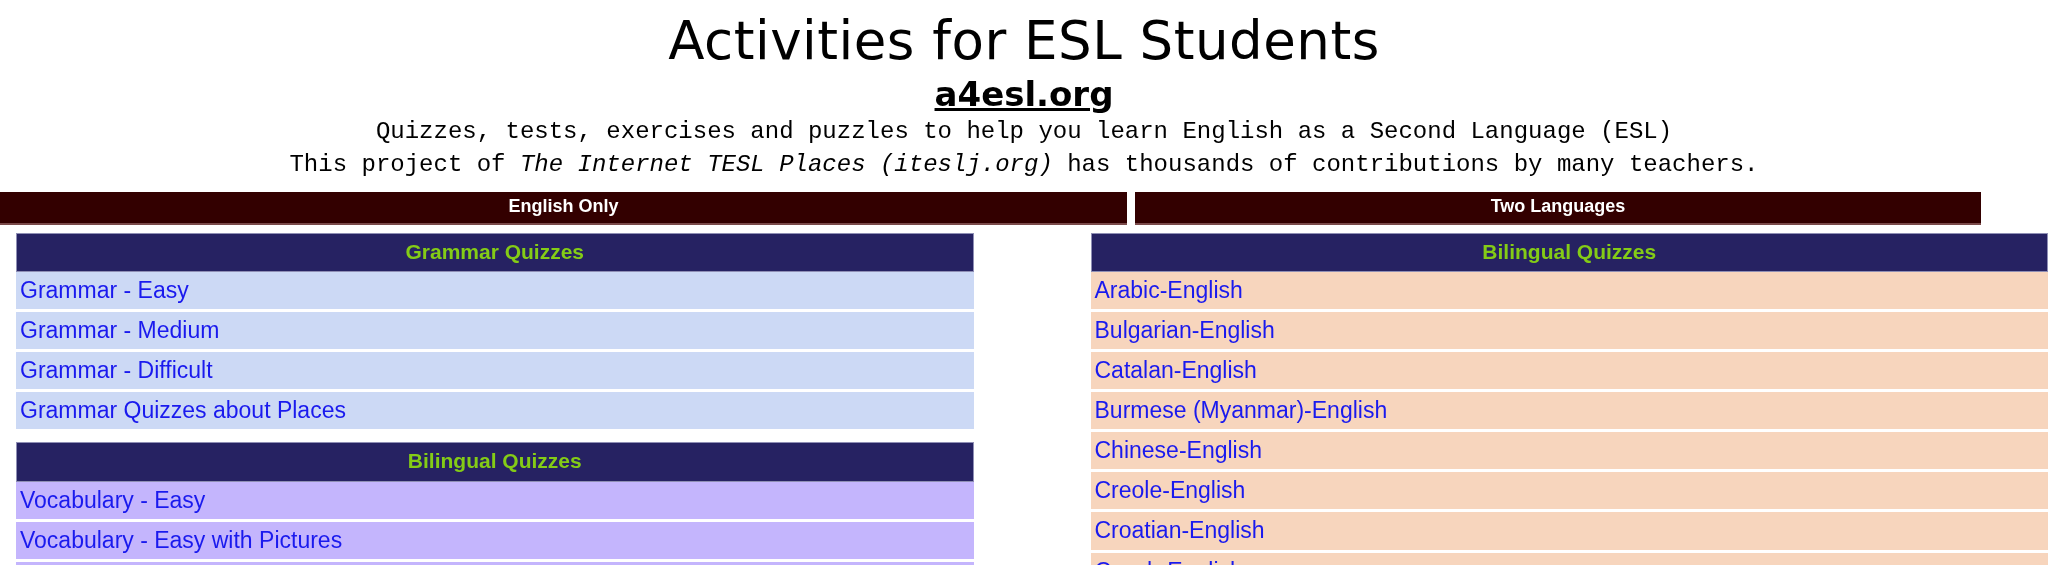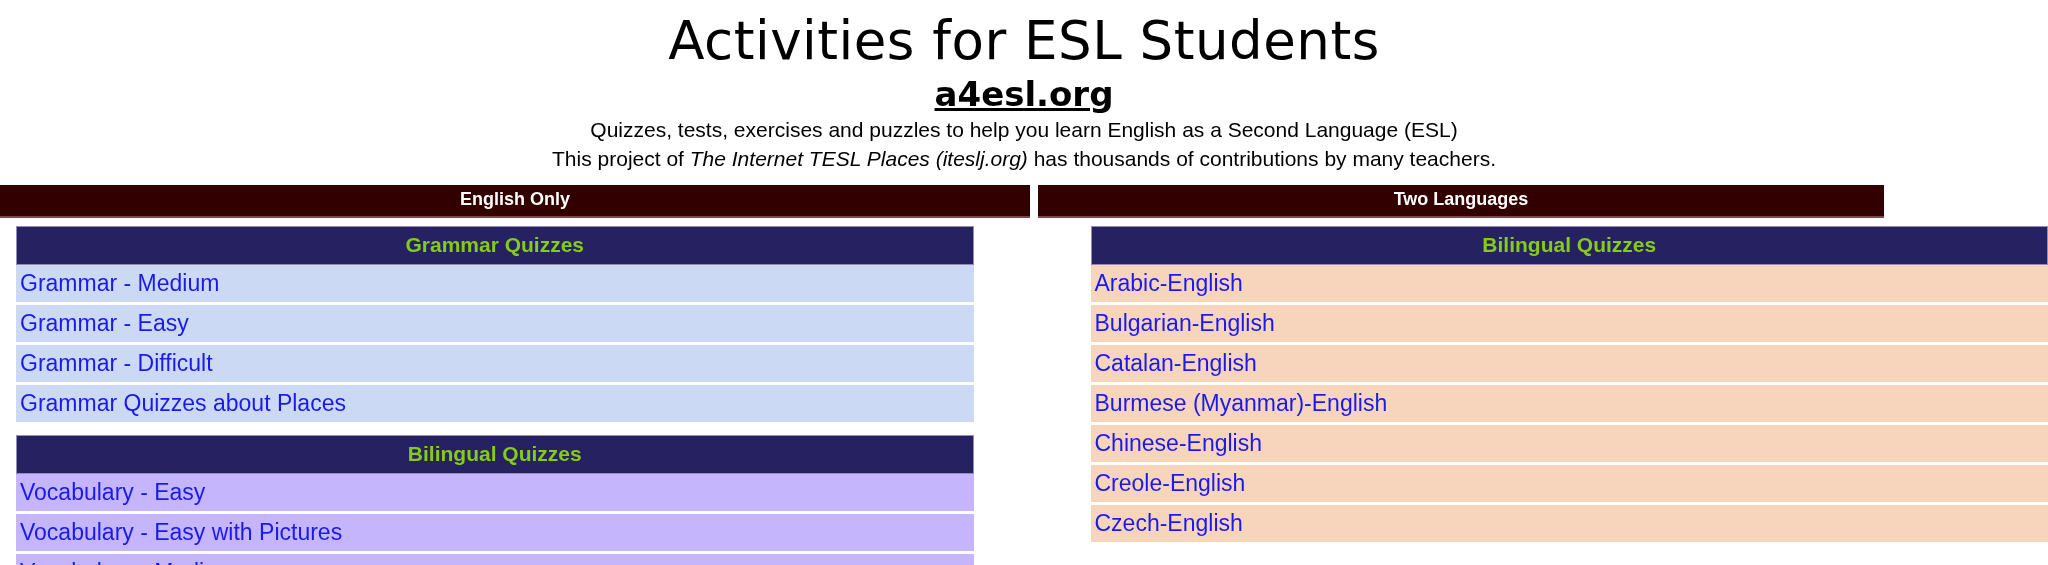--- a/index.html
+++ b/index.html
@@ -32,22 +32,22 @@
   .site-domain {
     font-family: "DejaVu Sans", sans-serif;
     font-weight: bold;
     font-size: 34px;
     line-height: 1.05;
     margin: 9px 0 0 0;
     color: #000000;
     text-decoration: underline;
   }
   .tagline {
-    font-family: Liberation Sans, sans-serif;
-    font-size: 21px;
+    font-family: Liberation Mono, monospace;
+    font-size: 24px;
     line-height: 1.22;
     margin: 4px 0 0 0;
   }
   .tagline em {
     font-style: italic;
   }
 
   
   .bars {
     display: flex;
@@ -58,21 +58,21 @@
   .bar {
     background: #330000;
     border-bottom: 2px solid #7a4a4a;
     color: #ffffff;
     font-size: 18px;
     font-weight: bold;
     text-align: center;
     padding: 5px 0 6px 0;
     line-height: 1.1;
   }
-  .bar-left  { width: 1030px; }
+  .bar-left  { width: 1127px; }
   .bar-right { width: 846px; }
 
   
   .columns {
     display: flex;
     width: 2048px;
     align-items: flex-start;
   }
   .col-left {
     width: 958px;
@@ -135,24 +135,24 @@
 </div>
 
 <div class="columns">
   <div class="col-left">
     <table class="tbl">
       <tbody id="left-body">
           <tr>
             <td class="sec-head">Grammar Quizzes</td>
           </tr>
           <tr>
+            <td class="row bg-grammar"><a href="#">Grammar - Easy</a></td>
+          </tr>
+          <tr>
             <td class="row bg-grammar"><a href="#">Grammar - Medium</a></td>
-          </tr>
-          <tr>
-            <td class="row bg-grammar"><a href="#">Grammar - Easy</a></td>
           </tr>
           <tr>
             <td class="row bg-grammar"><a href="#">Grammar - Difficult</a></td>
           </tr>
           <tr>
             <td class="row bg-grammar"><a href="#">Grammar Quizzes about Places</a></td>
           </tr>
           <tr>
             <td class="spacer-head"></td>
           </tr>
@@ -189,18 +189,21 @@
           <tr>
             <td class="row bg-bilingual"><a href="#">Burmese (Myanmar)-English</a></td>
           </tr>
           <tr>
             <td class="row bg-bilingual"><a href="#">Chinese-English</a></td>
           </tr>
           <tr>
             <td class="row bg-bilingual"><a href="#">Creole-English</a></td>
           </tr>
           <tr>
+            <td class="row bg-bilingual"><a href="#">Croatian-English</a></td>
+          </tr>
+          <tr>
             <td class="row bg-bilingual"><a href="#">Czech-English</a></td>
           </tr>
         </tbody>
     </table>
   </div>
 </div>
 
 </body></html>

